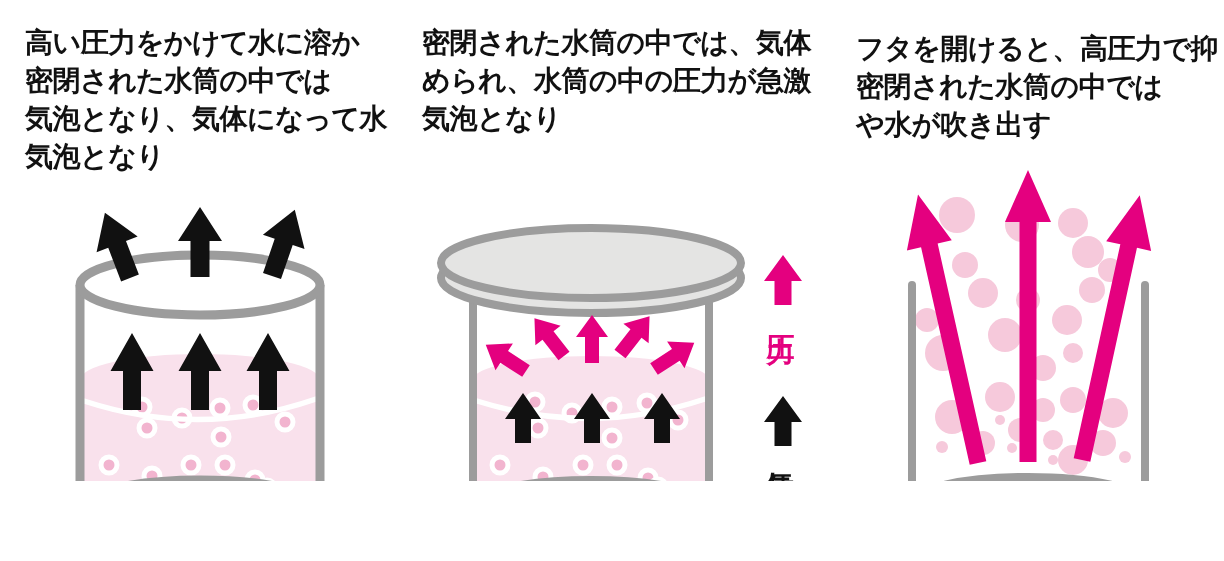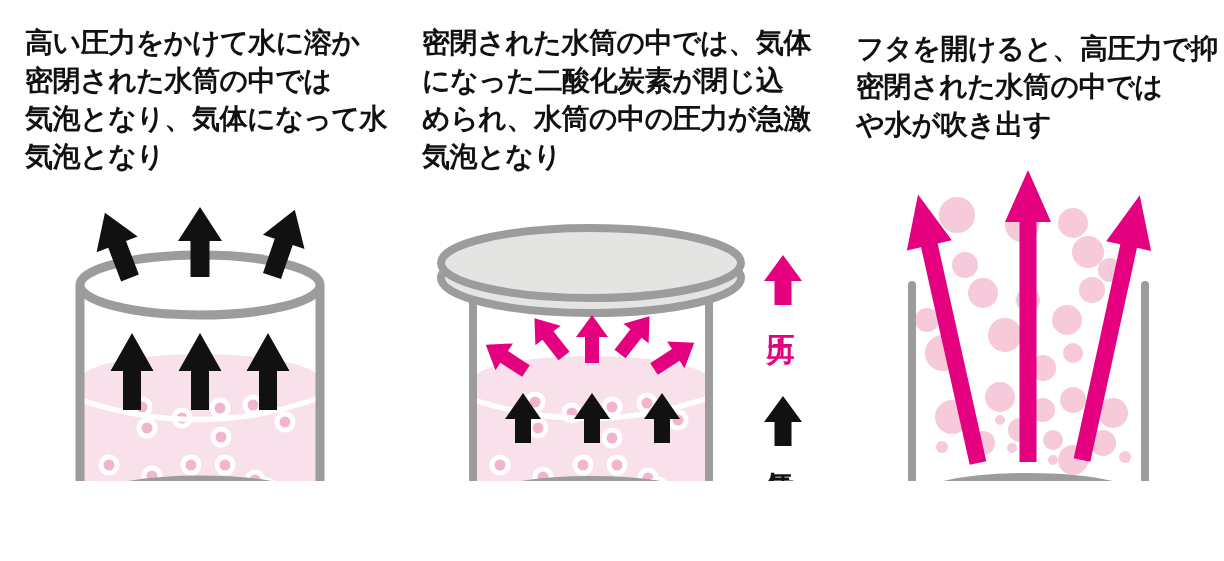--- a/index.html
+++ b/index.html
@@ -63,21 +63,20 @@
 
   <div class="caption" style="left:25px; top:24px;">
     <div>高い圧力をかけて水に溶か</div>
     <div>密閉された水筒の中では</div>
     <div>気泡となり、気体になって水</div>
     <div>気泡となり</div>
   </div>
 
   <div class="caption" style="left:422px; top:24px;font-family:Liberation Serif, serif;">
     <div>密閉された水筒の中では、気体</div>
-    <div>になった二酸化炭素が閉じ込</div>
     <div>められ、水筒の中の圧力が急激</div>
     <div>気泡となり</div>
   </div>
 
   <div class="caption" style="left:856px; top:30px;">
     <div>フタを開けると、高圧力で抑</div>
     <div>密閉された水筒の中では</div>
     <div>や水が吹き出す</div>
   </div>
 

